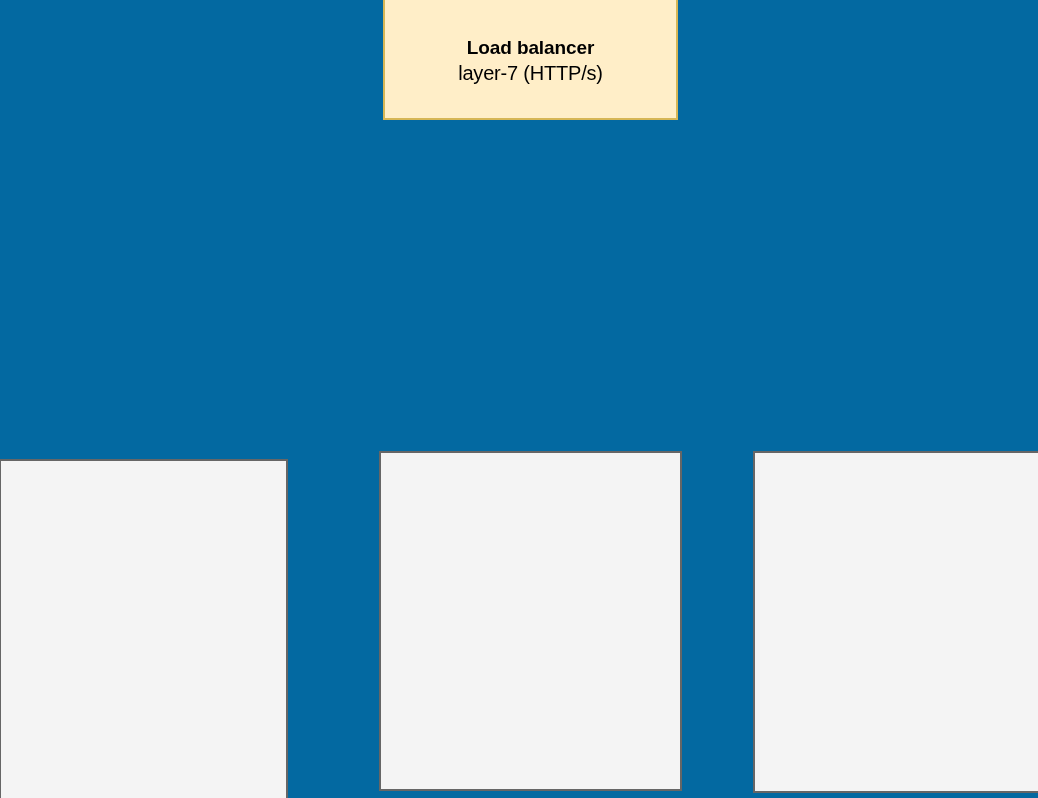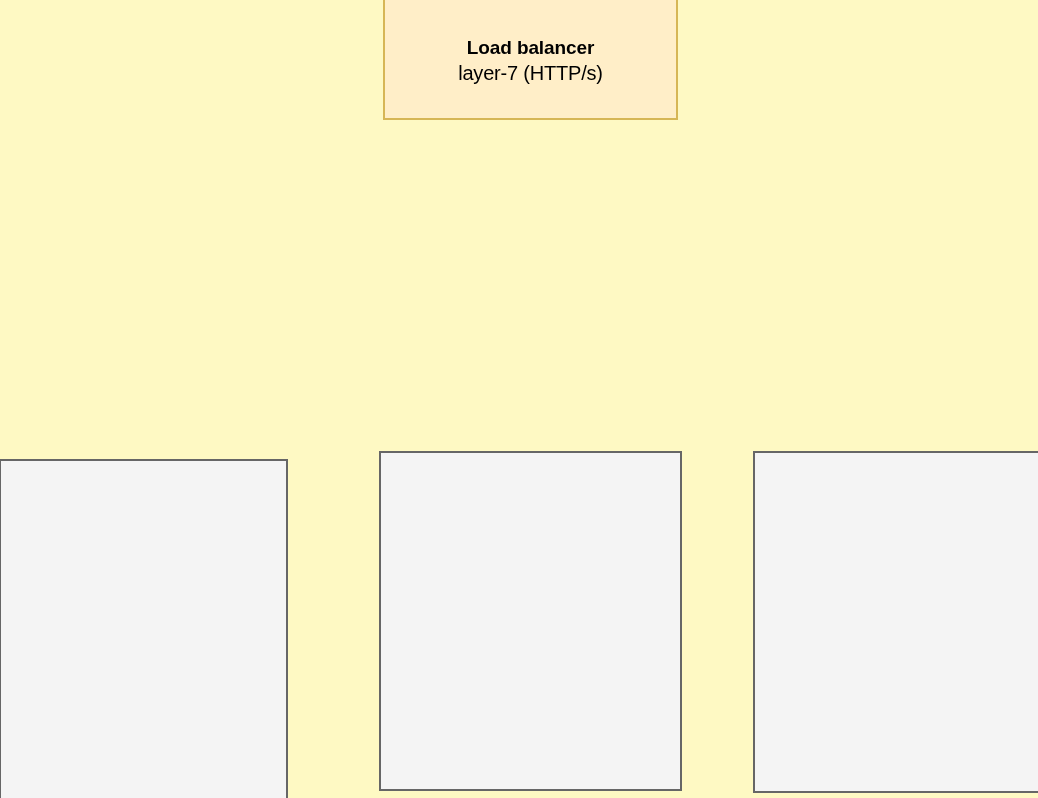--- a/index.html
+++ b/index.html
@@ -4,21 +4,21 @@
 <style>
   html, body {
     margin: 0;
     padding: 0;
     background: #000000;
   }
   #canvas {
     position: relative;
     width: 1038px;
     height: 798px;
-    background: #fef9c3;
+    background: #0369a1;
     overflow: hidden;
     font-family: "Liberation Sans", sans-serif;
   }
 
   
   .node {
     position: absolute;
     box-sizing: border-box;
     display: flex;
     flex-direction: column;

